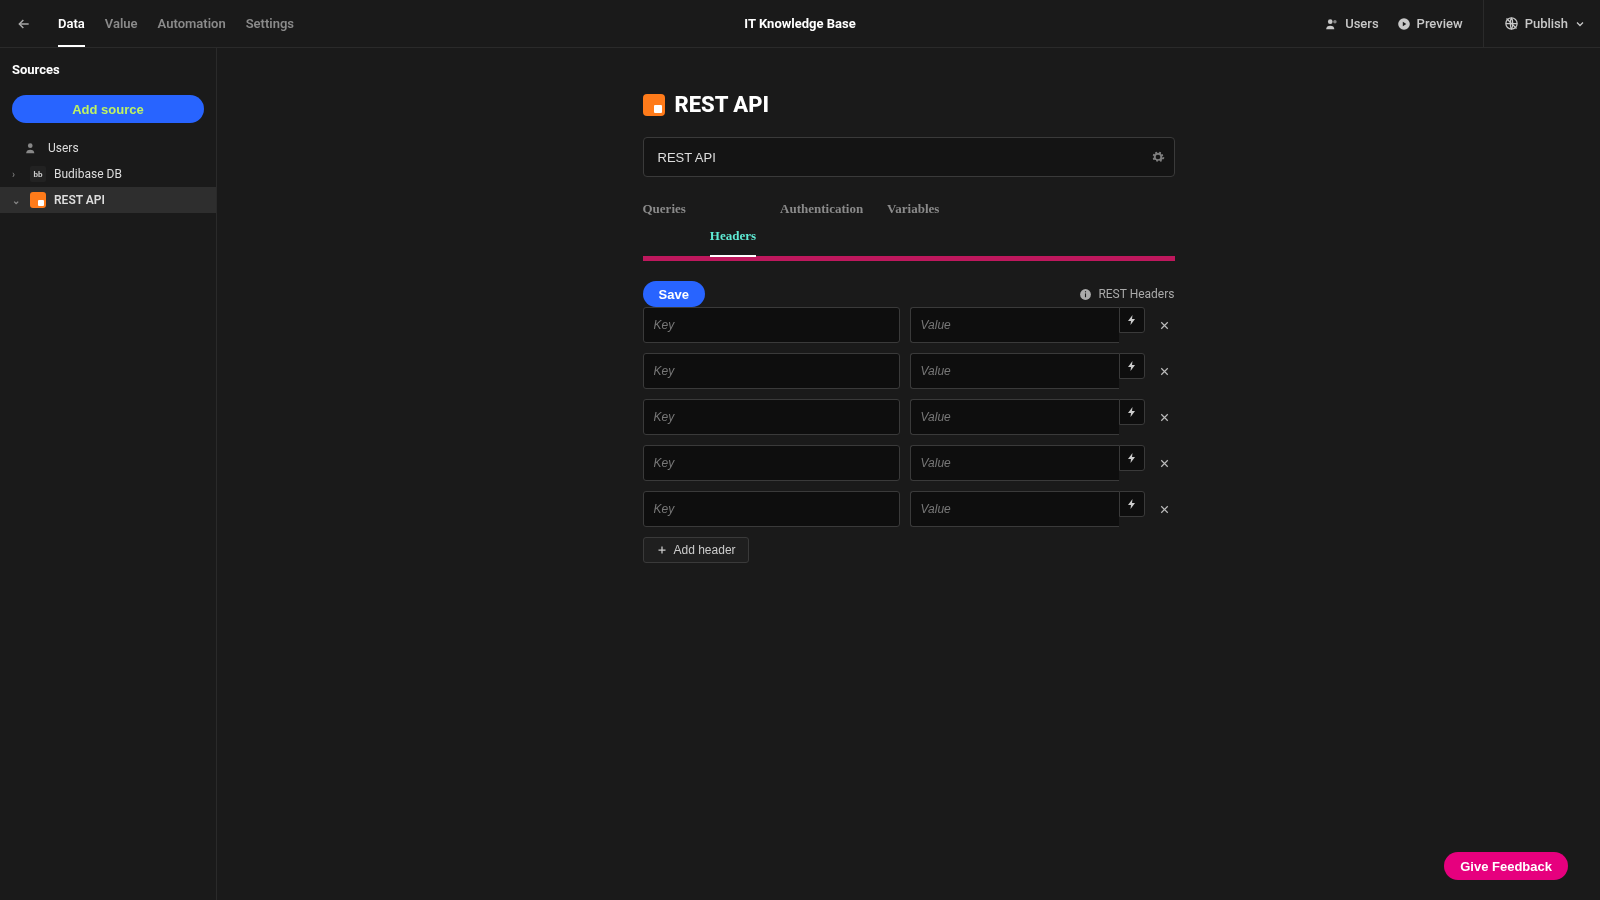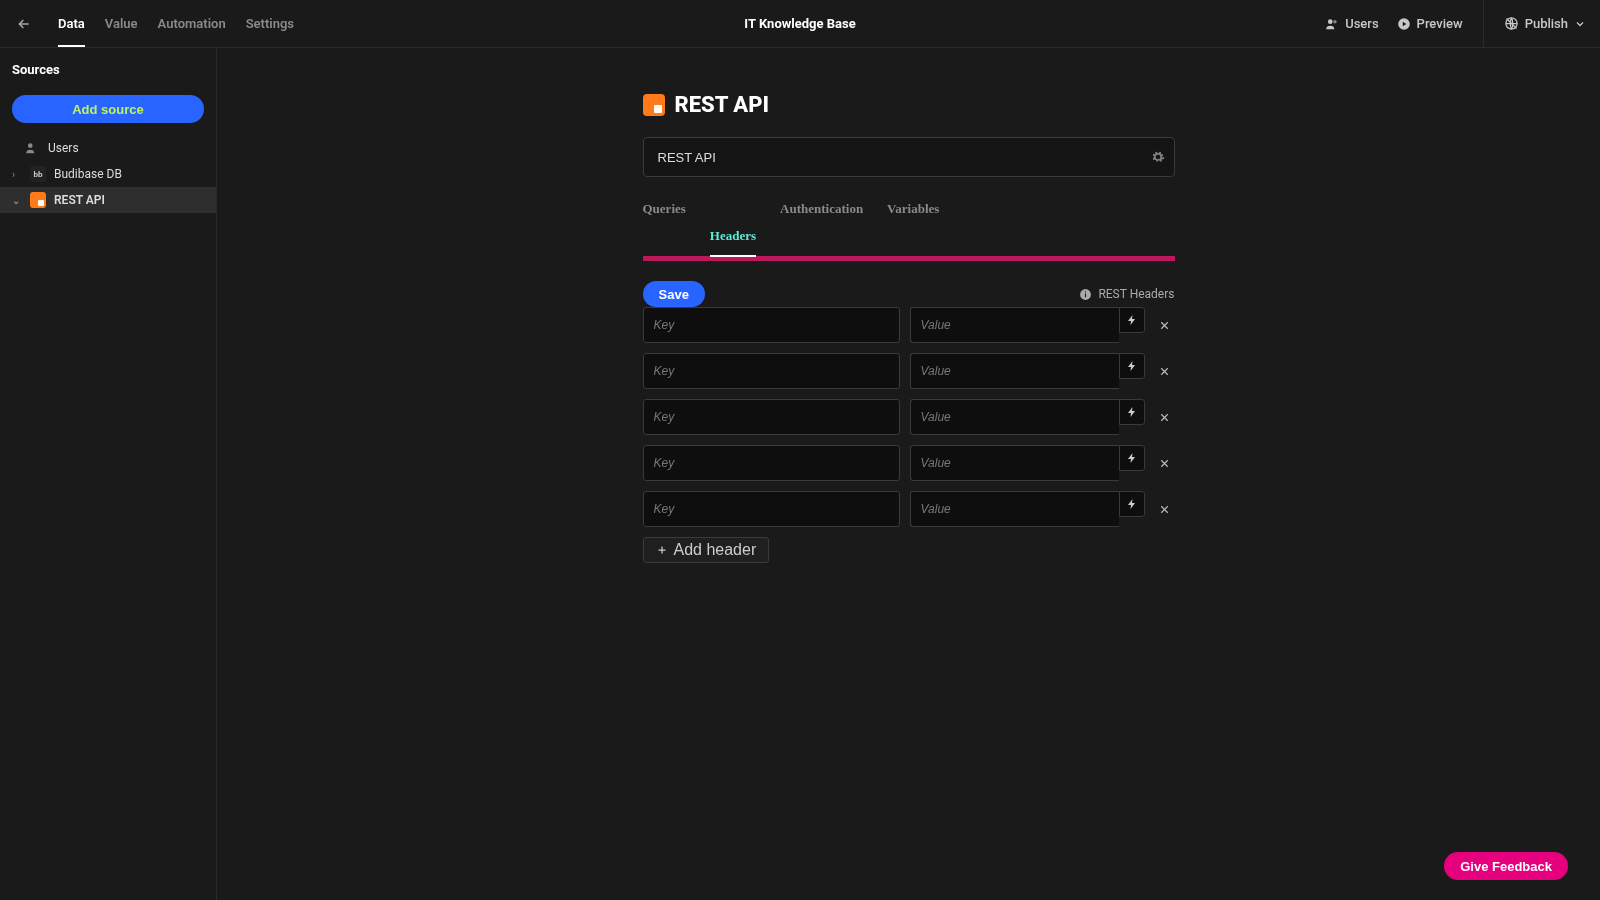--- a/index.html
+++ b/index.html
@@ -185,21 +185,21 @@
   }
   .del-btn {
     width:20px; height:20px; display:flex; align-items:center; justify-content:center;
     color:#bbb; cursor:pointer;
   }
 
   .add-header-btn {
     display:inline-flex; align-items:center; gap:6px;
     height:26px; padding:0 12px;
     background:#1f1f1f; border:1px solid #3a3a3a; border-radius:3px;
-    color:#ccc; font-size:16px; cursor:pointer;
+    color:#ccc; font-size:12px; cursor:pointer;
   }
 
   
   .feedback {
     position: fixed; right: 32px; bottom: 20px;
     background: #e6007e; color:#fff; font-weight:700;
     border:none; border-radius:18px; height:28px; padding:0 16px;
     cursor:pointer; font-size:13px;
   }
 

